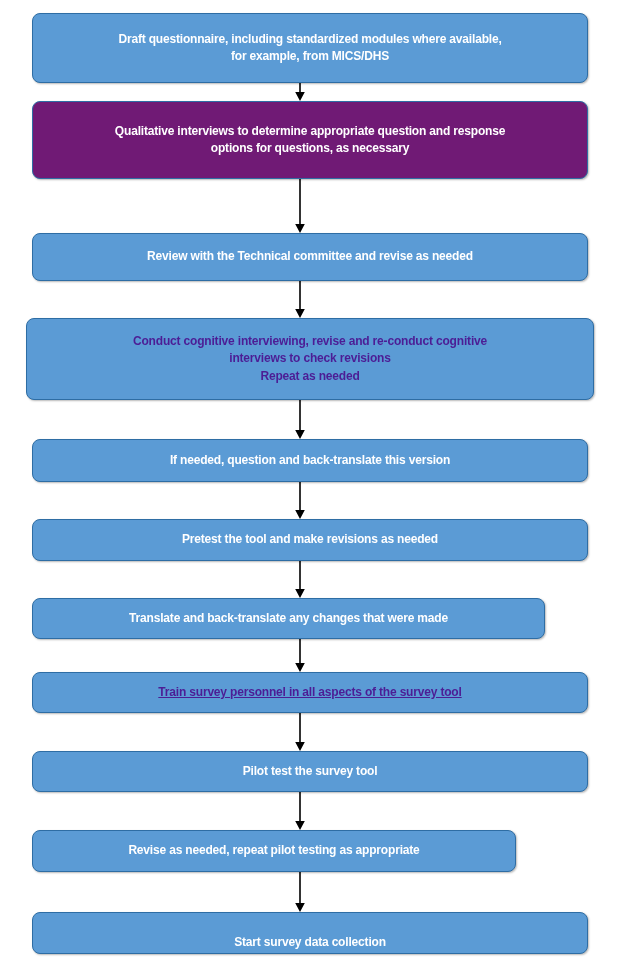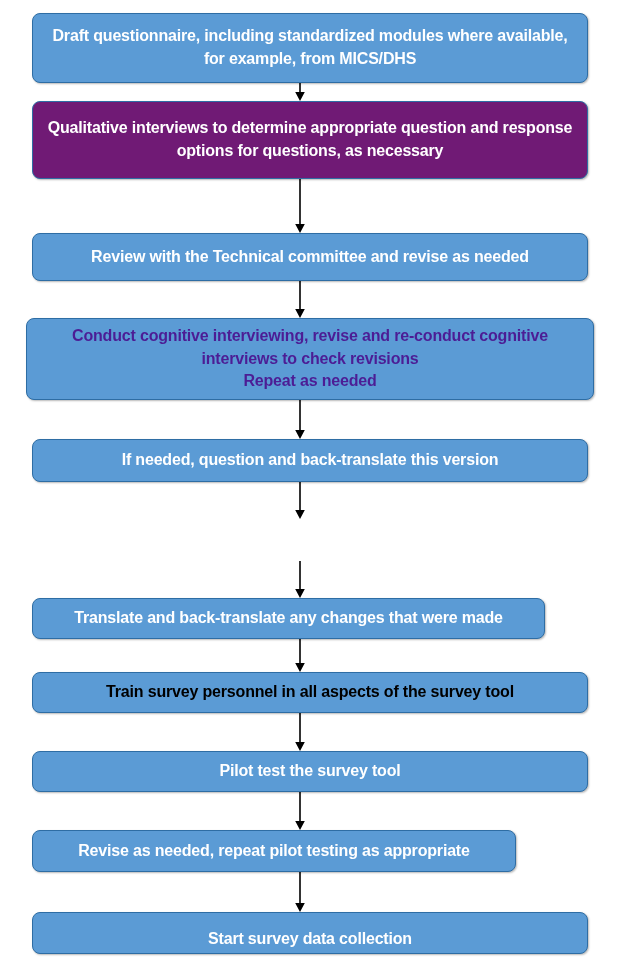--- a/index.html
+++ b/index.html
@@ -28,21 +28,21 @@
     border-radius: 8px;
     box-shadow: 1px 1px 2px rgba(0,0,0,0.28);
     display: flex;
     align-items: center;
     justify-content: center;
     padding: 2px 10px;
   }
   .node-label {
     color: #ffffff;
     font-weight: bold;
-    font-size: 16px;
+    font-size: 12px;
     line-height: 1.42;
     text-align: center;
     letter-spacing: -0.18px;
     white-space: pre-line;
     font-family: "Liberation Sans", "DejaVu Sans", sans-serif;
   }
   .connector {
     position: absolute;
     width: 18px;
   }
@@ -127,25 +127,28 @@
       <div class="node-label" style="color: rgb(255, 255, 255);">Review with the Technical committee and revise as needed</div>
     </div>
     <div class="node" style="left: 26px; top: 318px; width: 568px; height: 82px; background: rgb(91, 155, 213); border-color: rgb(46, 109, 164);">
       <div class="node-label" style="color: #4c1d95;">Conduct cognitive interviewing, revise and re-conduct cognitive
 interviews to check revisions
 Repeat as needed</div>
     </div>
     <div class="node" style="left: 32px; top: 439px; width: 556px; height: 43px; background: rgb(91, 155, 213); border-color: rgb(46, 109, 164);">
       <div class="node-label" style="color: rgb(255, 255, 255);">If needed, question and back-translate this version</div>
     </div>
+    <div class="node" style="left: 32px; top: 519px; width: 556px; height: 42px; background: rgb(91, 155, 213); border-color: rgb(46, 109, 164);">
+      <div class="node-label" style="color: rgb(255, 255, 255);">Pretest the tool and make revisions as needed</div>
+    </div>
     <div class="node" style="left: 32px; top: 598px; width: 513px; height: 41px; background: rgb(91, 155, 213); border-color: rgb(46, 109, 164);">
       <div class="node-label" style="color: rgb(255, 255, 255);">Translate and back-translate any changes that were made</div>
     </div>
     <div class="node" style="left: 32px; top: 672px; width: 556px; height: 41px; background: rgb(91, 155, 213); border-color: rgb(46, 109, 164);">
-      <div class="node-label" style="color: #000000;">Train survey personnel in all aspects of the survey tool</div>
+      <div class="node-label" style="color: #4c1d95; text-decoration: underline;">Train survey personnel in all aspects of the survey tool</div>
     </div>
     <div class="node" style="left: 32px; top: 751px; width: 556px; height: 41px; background: rgb(91, 155, 213); border-color: rgb(46, 109, 164);">
       <div class="node-label" style="color: rgb(255, 255, 255);">Pilot test the survey tool</div>
     </div>
     <div class="node" style="left: 32px; top: 830px; width: 484px; height: 42px; background: rgb(91, 155, 213); border-color: rgb(46, 109, 164);">
       <div class="node-label" style="color: rgb(255, 255, 255);">Revise as needed, repeat pilot testing as appropriate</div>
     </div>
     <div class="node" style="left: 32px; top: 912px; width: 556px; height: 42px; background: rgb(91, 155, 213); border-color: rgb(46, 109, 164); align-items: flex-end;">
       <div class="node-label" style="color: rgb(255, 255, 255);">Start survey data collection</div>
     </div>

